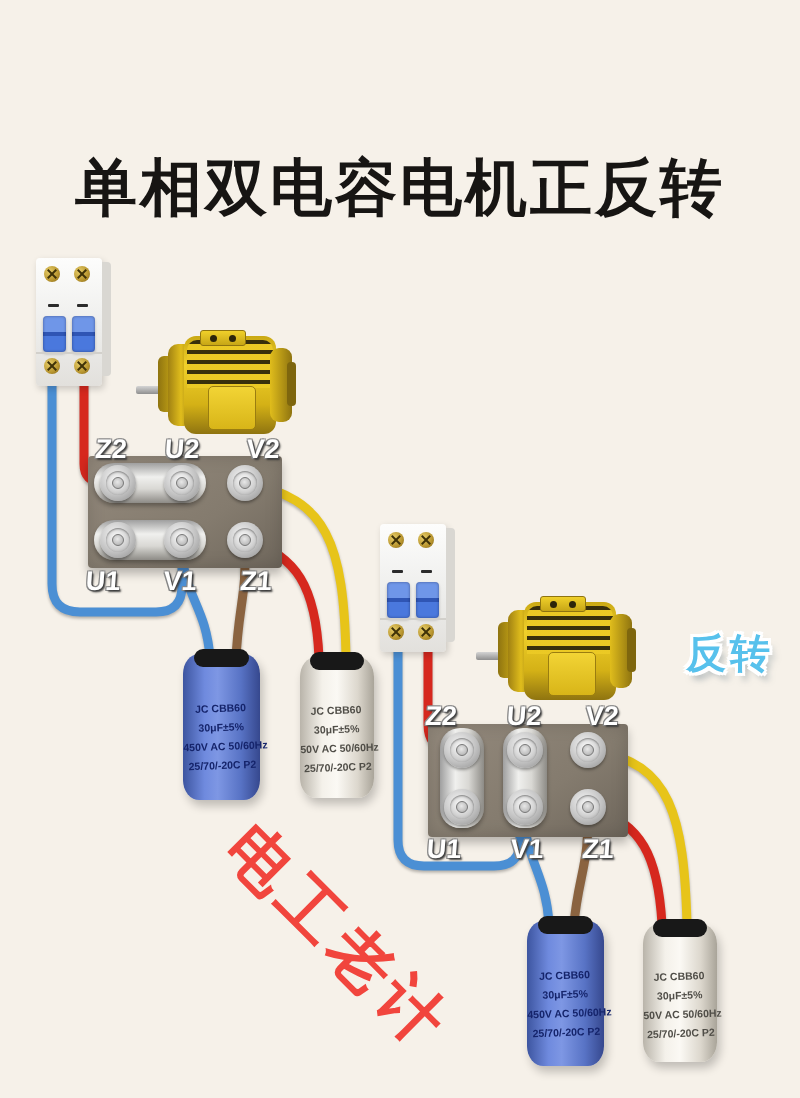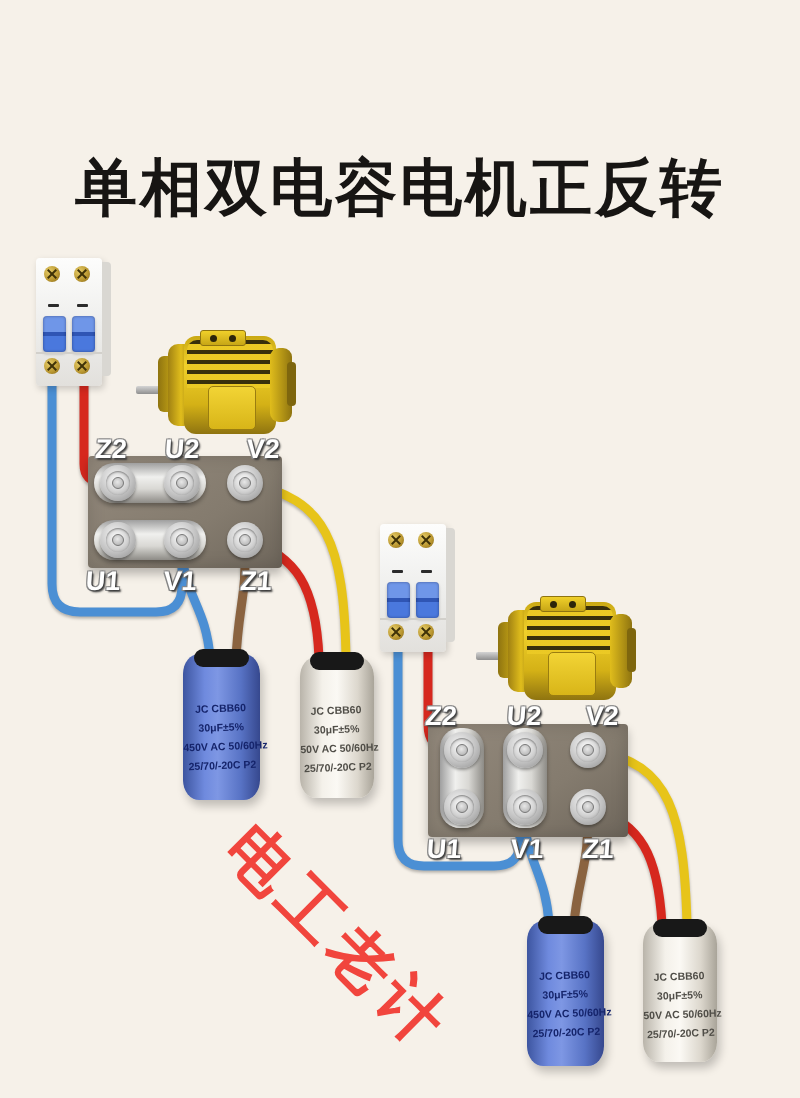--- a/index.html
+++ b/index.html
@@ -189,20 +189,21 @@
     <div class="fins"></div>
     <div class="panel"></div>
     <div class="rring"></div>
     <div class="rcap"></div>
     <div class="lug">
       <div class="hole" style="left:9px;"></div>
       <div class="hole" style="left:28px;"></div>
     </div>
   </div>
 
+  <div class="rot-label" style="left:686px;top:626px;">反转</div>
 
   <div class="plate" style="left:428px;top:724px;width:200px;height:113px;"></div>
   <div class="bar v" style="left:440px;top:728px;width:44px;height:100px;"></div>
   <div class="bar v" style="left:503px;top:728px;width:44px;height:100px;"></div>
   <div class="nut" style="left:444px;top:732px;"></div>
   <div class="nut" style="left:507px;top:732px;"></div>
   <div class="nut" style="left:570px;top:732px;"></div>
   <div class="nut" style="left:444px;top:789px;"></div>
   <div class="nut" style="left:507px;top:789px;"></div>
   <div class="nut" style="left:570px;top:789px;"></div>

